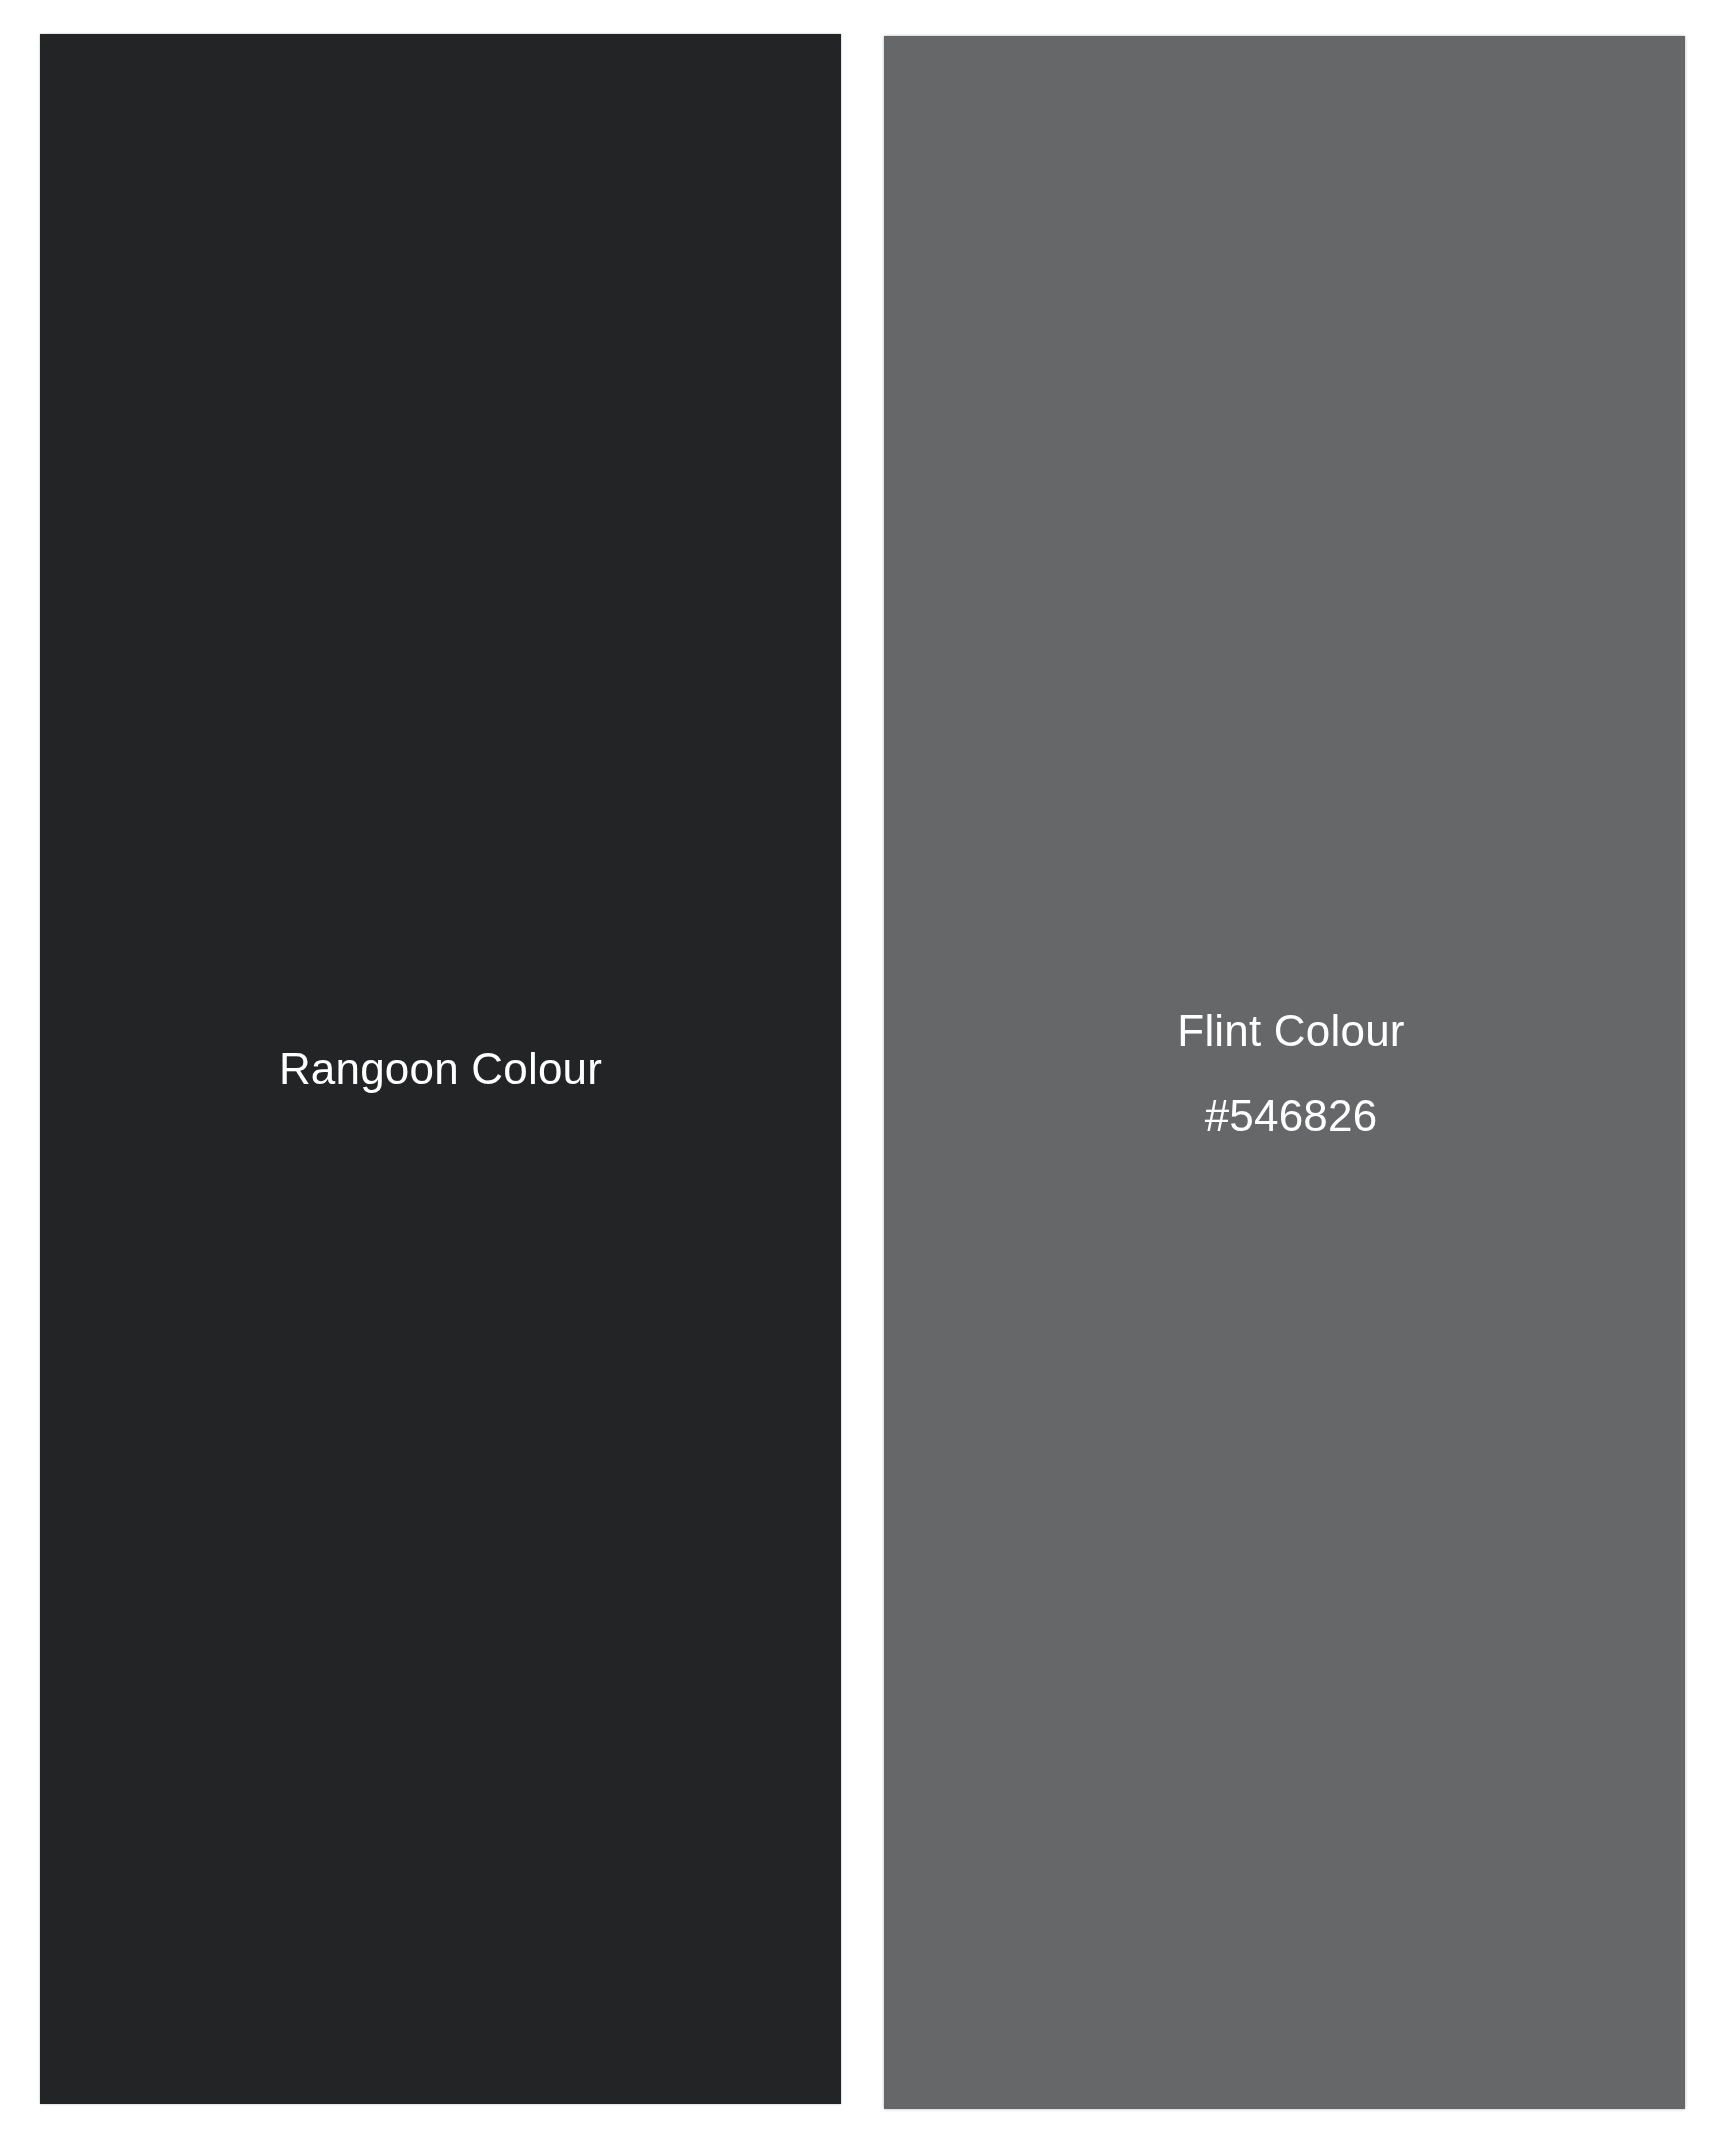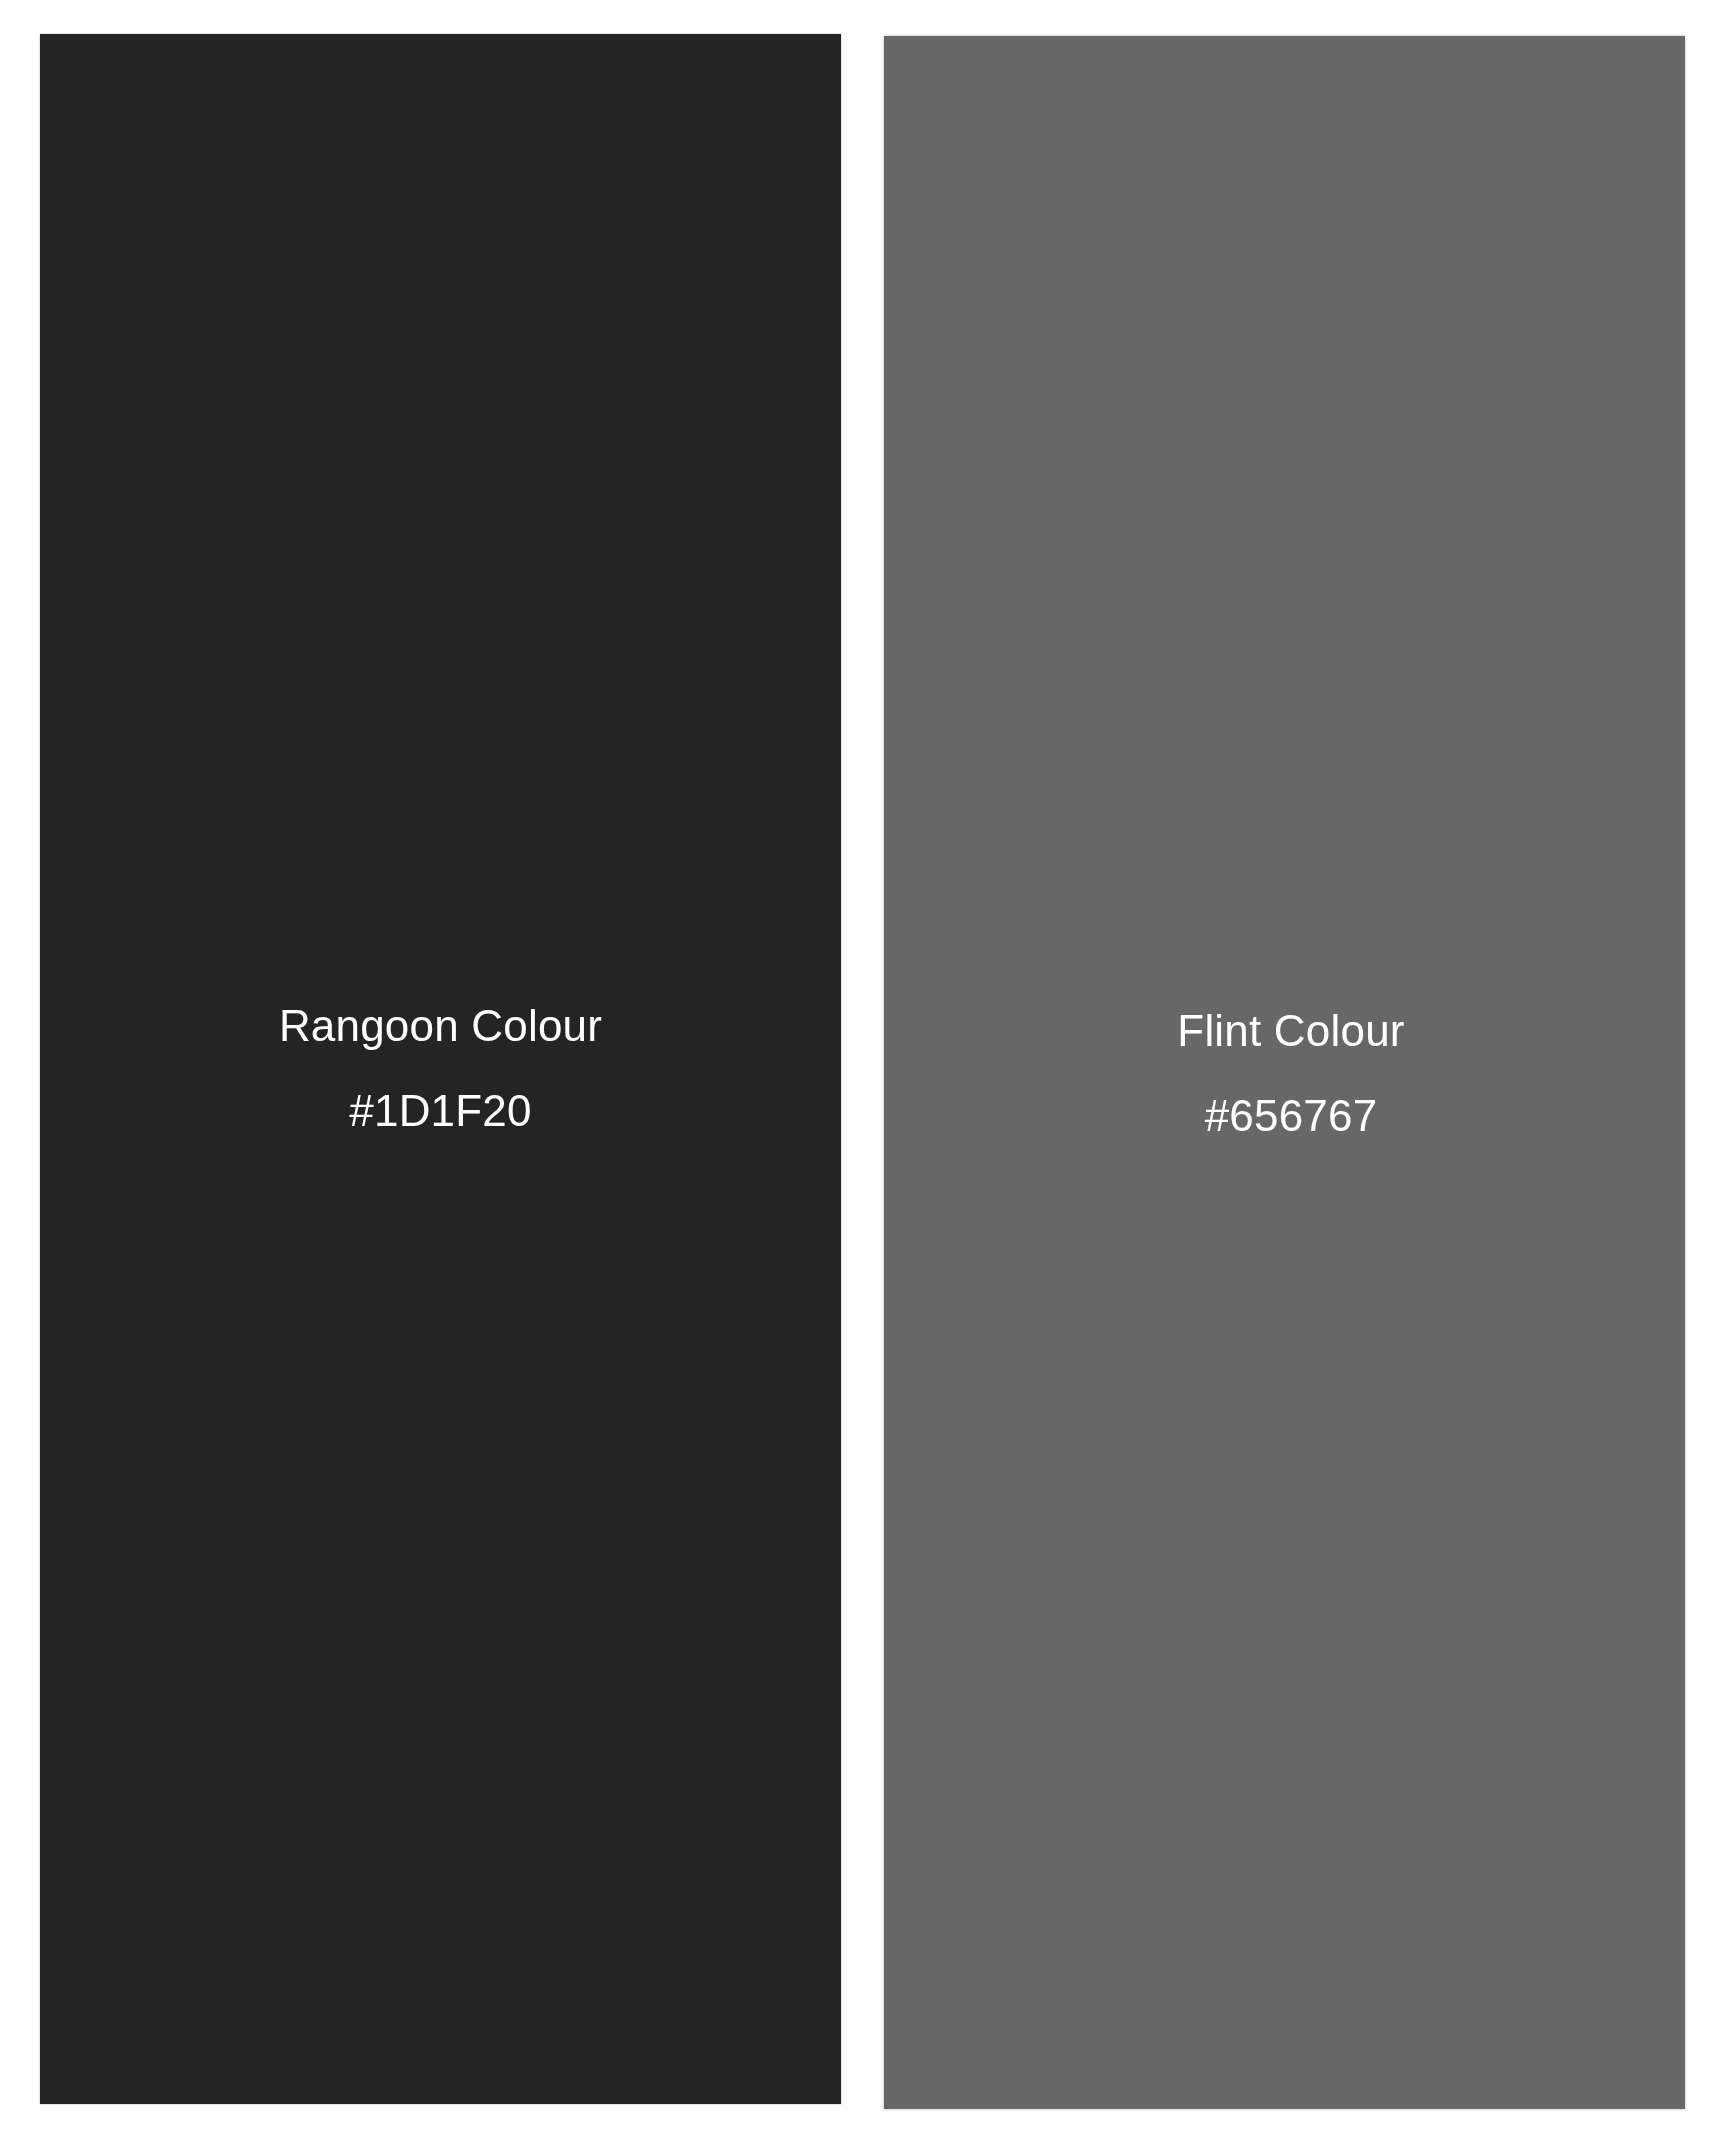--- a/index.html
+++ b/index.html
@@ -73,25 +73,24 @@
   }
 </style>
 </head>
 <body style="background: rgb(255, 255, 255);">
 
 <div id="swatch-board" style="background: rgb(255, 255, 255);">
 
   <div class="swatch-panel" id="swatch-panel-rangoon" style="background: rgb(35, 36, 37);">
     <div class="swatch-caption" style="color: rgb(255, 255, 255);">
       <span class="caption-line">Rangoon Colour</span>
-      <span class="caption-line">#1D1F20</span>
     </div>
   </div>
 
   <div class="swatch-panel" id="swatch-panel-flint" style="background: rgb(102, 103, 104); padding-left: 13px;">
     <div class="swatch-caption" style="color: rgb(255, 255, 255);">
       <span class="caption-line">Flint Colour</span>
-      <span class="caption-line">#656767</span>
+      <span class="caption-line">#546826</span>
     </div>
   </div>
 
 </div>
 
 
 </body></html>

